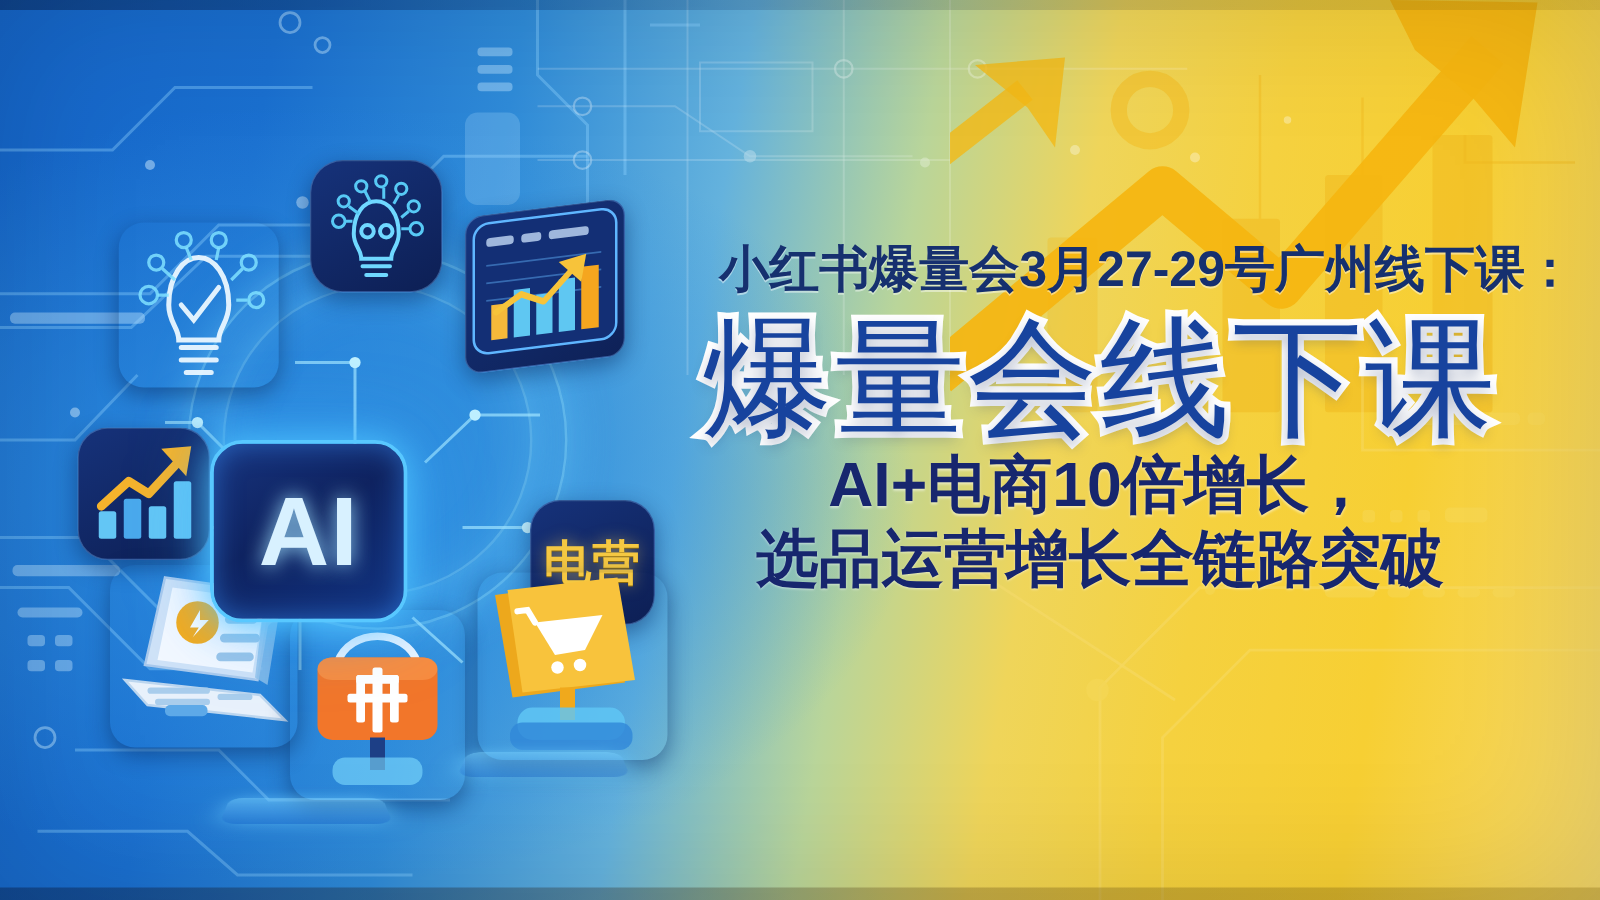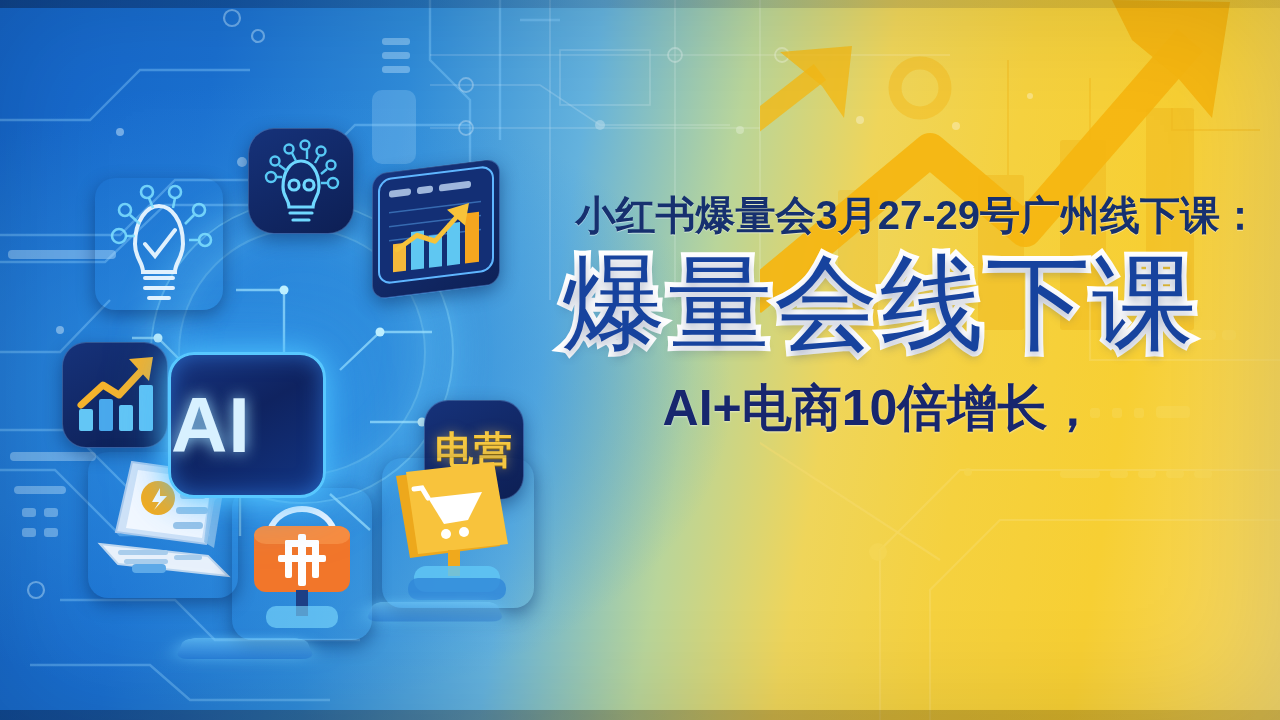--- a/index.html
+++ b/index.html
@@ -55,21 +55,21 @@
     box-shadow:0 0 36px rgba(120,215,255,.45), inset 0 0 40px rgba(120,215,255,.22);
   }
   .glow-ring.r2{left:138px;top:158px;width:244px;height:244px;border-color:rgba(170,240,255,.28);}
 
   .chip{
     position:absolute;left:168px;top:282px;width:152px;height:140px;
     border-radius:26px;
     background:linear-gradient(150deg,#17347e 0%,#0f2360 45%,#123583 100%);
     border:3px solid #58c8ff;
     box-shadow:0 0 28px rgba(80,200,255,.85),0 0 60px rgba(60,170,255,.55),inset 0 0 22px rgba(60,150,255,.5);
-    display:flex;align-items:center;
+    display:flex;align-items:center;justify-content:center;
   }
   .chip-text{
     font-size:78px;font-weight:700;letter-spacing:1px;
     color:#d8f1ff;text-shadow:0 0 16px rgba(160,225,255,.95);
     font-family:"Liberation Sans",sans-serif;
   }
 
   .node{
     position:absolute;border-radius:20px;display:flex;align-items:center;justify-content:center;
     box-shadow:0 6px 18px rgba(5,30,80,.45);
@@ -114,21 +114,21 @@
     font-size:104px;font-weight:400;line-height:1.08;letter-spacing:2px;
     color:#17439e;
     -webkit-text-stroke:10px #ffffff;
     paint-order:stroke fill;
     text-shadow:0 6px 10px rgba(40,60,110,.35);
     font-family:"Liberation Sans","DejaVu Sans",sans-serif;
     white-space:nowrap;
   }
 
   .sub{
-    margin-top:20px;
+    margin-top:0;
     font-size:50px;font-weight:700;line-height:1.18;color:#17266e;
     letter-spacing:0px;white-space:nowrap;
     text-shadow:0 1px 2px rgba(255,255,255,.5);
     font-family:"Liberation Sans","DejaVu Sans",sans-serif;
   }
 </style>
 </head>
 <body>
 
 <div class="poster">
@@ -413,19 +413,20 @@
     </div>
 
     <div class="pedestal" style="left:140px;top:556px;width:130px;height:44px;"></div>
     <div class="pedestal" style="left:330px;top:520px;width:130px;height:42px;"></div>
   </div>
 
   <div class="textblock">
     <div class="kicker">小红书爆量会3月27-29号广州线下课：</div>
     <div class="headline">爆量会线下课</div>
     <div class="sub">AI+电商10倍增长，</div>
+    <div class="sub">选品运营增长全链路突破</div>
   </div>
 
   <div class="chip" style="left:168px;top:352px;">
     <span class="chip-text">AI</span>
   </div>
 
 </div>
 
 </body></html>

